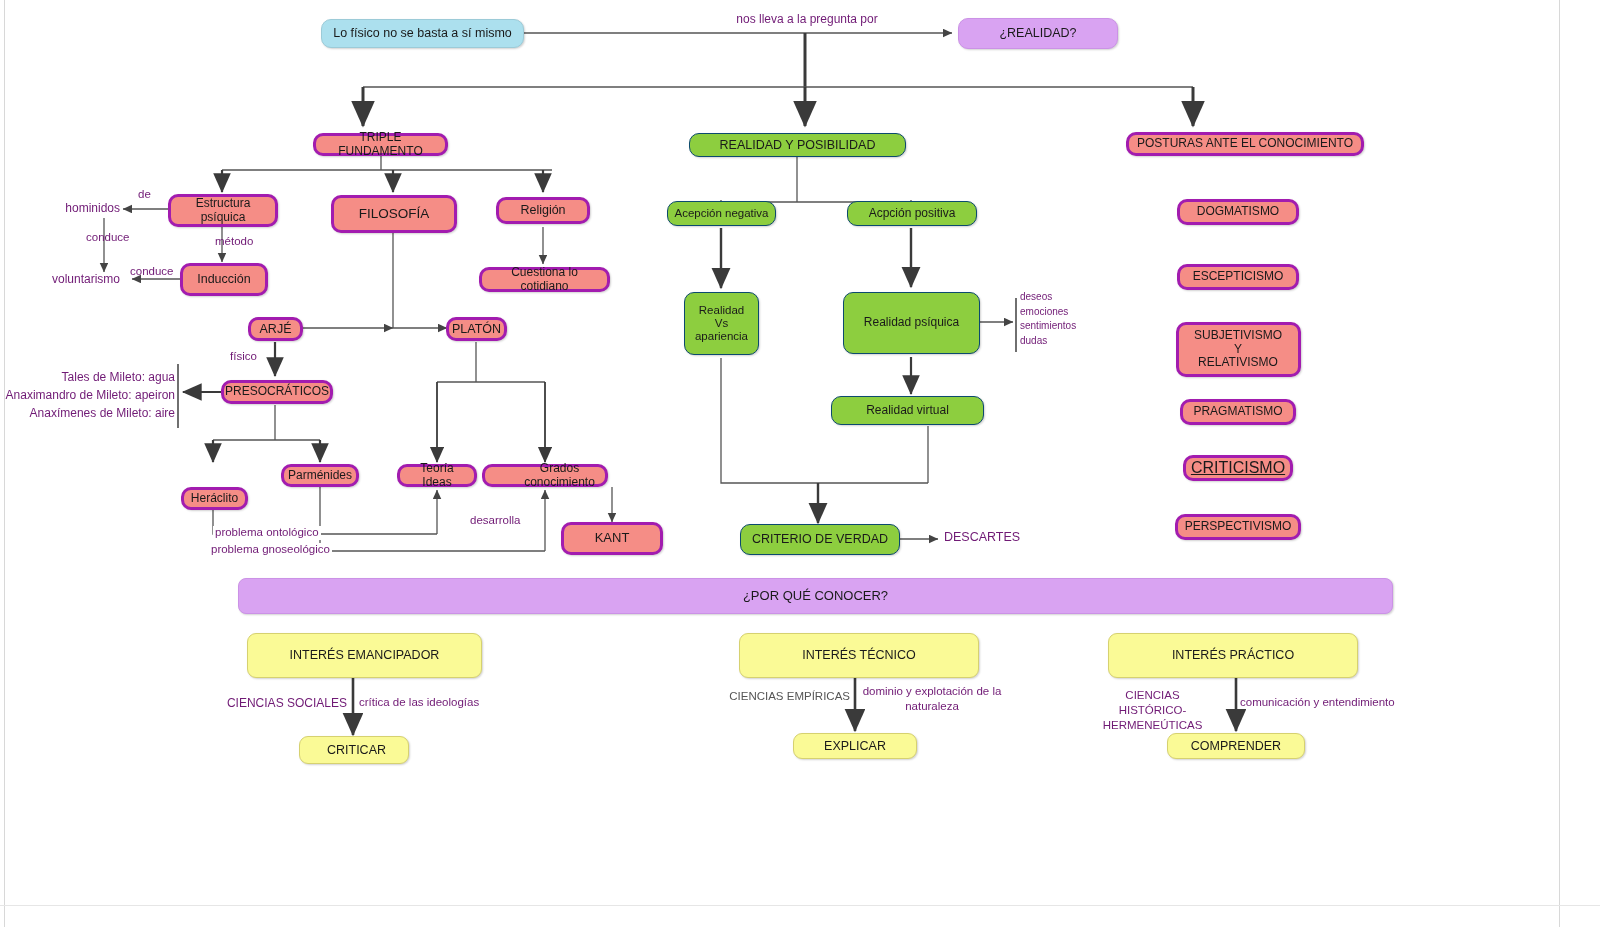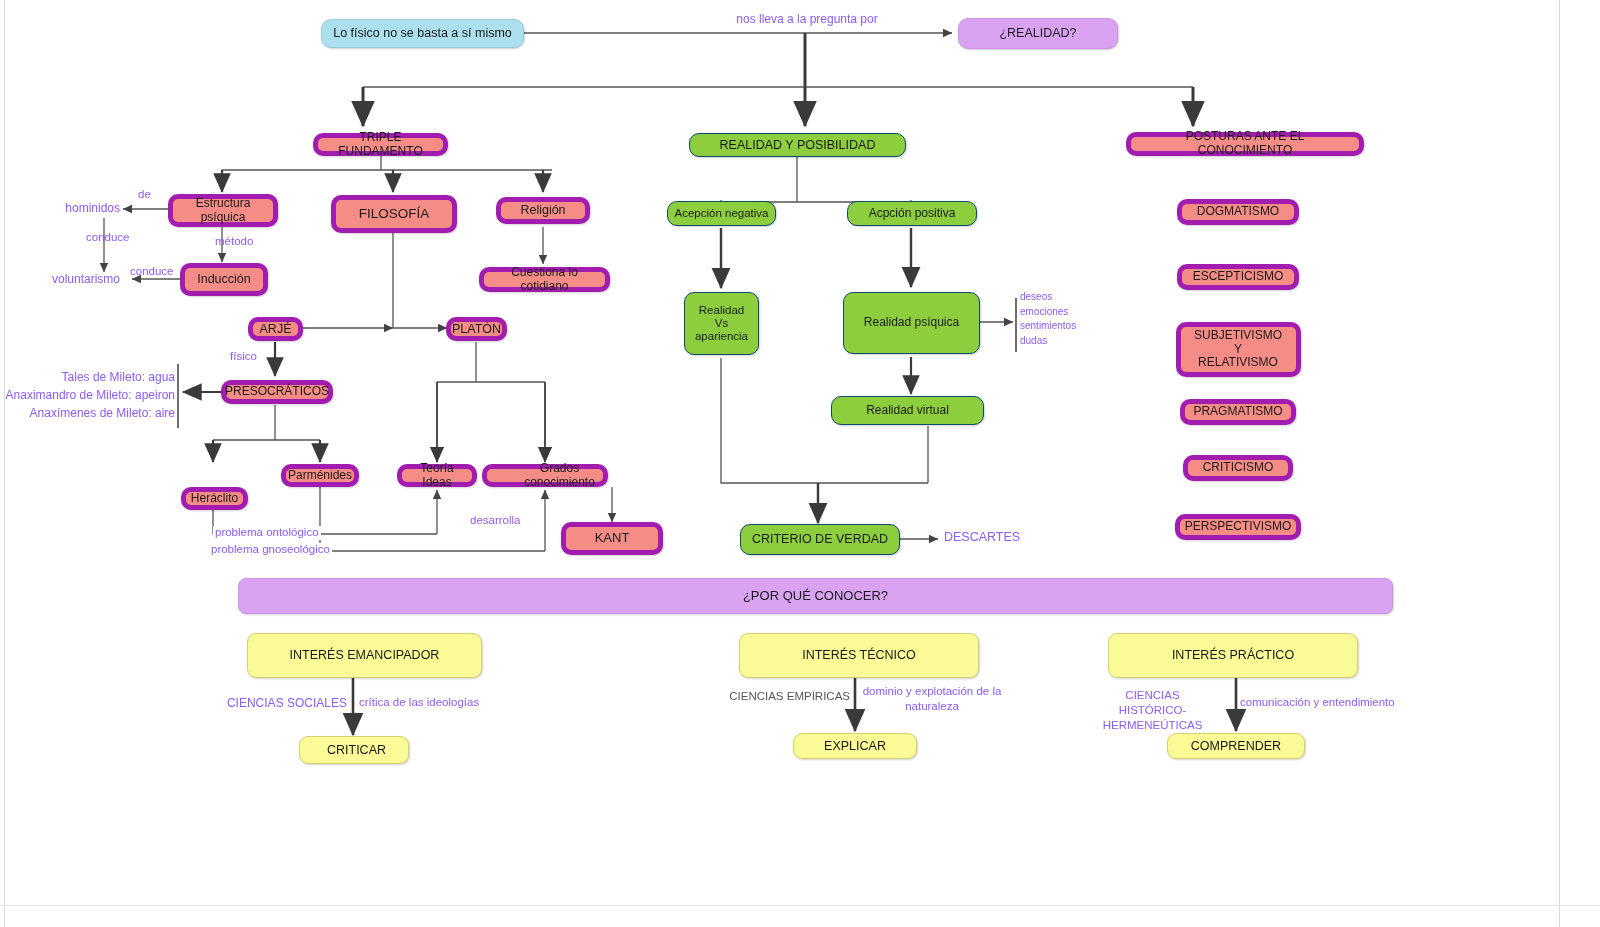--- a/index.html
+++ b/index.html
@@ -32,29 +32,29 @@
     align-items: center;
     justify-content: center;
     text-align: center;
     border-radius: 10px;
     color: #1a1a1a;
     line-height: 1.15;
     white-space: pre-line;
     padding: 2px 6px;
     box-shadow: 1px 1px 2px rgba(0,0,0,0.18);
   }
-  .pink   { background: #F58D86; border: 5px solid #a21caf; }
+  .pink   { background: #F58D86; border: 3px solid #a21caf; }
   .green  { background: #8DCE3F; border: 1px solid #0c4a6e; }
   .blue   { background: #ACE0EE; border: 1px solid #9ccbd8; }
   .purple { background: #D9A3F2; border: 1px solid #cb92e6; }
   .yellow { background: #FAFA96; border: 1px solid #d6d170; }
 
   .lbl {
     position: absolute;
-    color: #8b5cf6;
+    color: #701a75;
     line-height: 1.2;
     white-space: pre-line;
   }
   .lbl.right { text-align: right; }
   .lbl.center { text-align: center; }
   .lbl.gray { color: #555; }
 </style>
 </head>
 <body>
 
@@ -252,21 +252,21 @@
 
   <div class="lbl" style="left:944px; top:530px; font-size:12.5px;">DESCARTES</div>
 
   <div id="posturas-col">
       <div class="node pink" style="left: 1177px; top: 199px; width: 122px; height: 26px; font-size: 12px;">DOGMATISMO</div>
       <div class="node pink" style="left: 1177px; top: 264px; width: 122px; height: 26px; font-size: 12px;">ESCEPTICISMO</div>
       <div class="node pink" style="left: 1175.5px; top: 322px; width: 125px; height: 55px; font-size: 12px;">SUBJETIVISMO
 Y
 RELATIVISMO</div>
       <div class="node pink" style="left: 1180px; top: 399px; width: 116px; height: 26px; font-size: 12px;">PRAGMATISMO</div>
-      <div class="node pink" style="left: 1183px; top: 455px; width: 110px; height: 26px; font-size: 12px;">CRITICISMO</div>
+      <div class="node pink" style="left: 1183px; top: 455px; width: 110px; height: 26px; font-size: 16px; text-decoration: underline;">CRITICISMO</div>
       <div class="node pink" style="left: 1175px; top: 514px; width: 126px; height: 26px; font-size: 12px;">PERSPECTIVISMO</div>
     </div>
 
   <div class="node purple" style="left:238px; top:578px; width:1155px; height:36px; font-size:13px; border-radius:8px;">¿POR QUÉ CONOCER?</div>
 
   <div class="node yellow" style="left:247px; top:633px; width:235px; height:45px; font-size:12.5px; border-radius:9px;">INTERÉS EMANCIPADOR</div>
 
   <div class="node yellow" style="left:739px; top:633px; width:240px; height:45px; font-size:12.5px; border-radius:9px;">INTERÉS TÉCNICO</div>
 
   <div class="node yellow" style="left:1108px; top:633px; width:250px; height:45px; font-size:12.5px; border-radius:9px;">INTERÉS PRÁCTICO</div>

